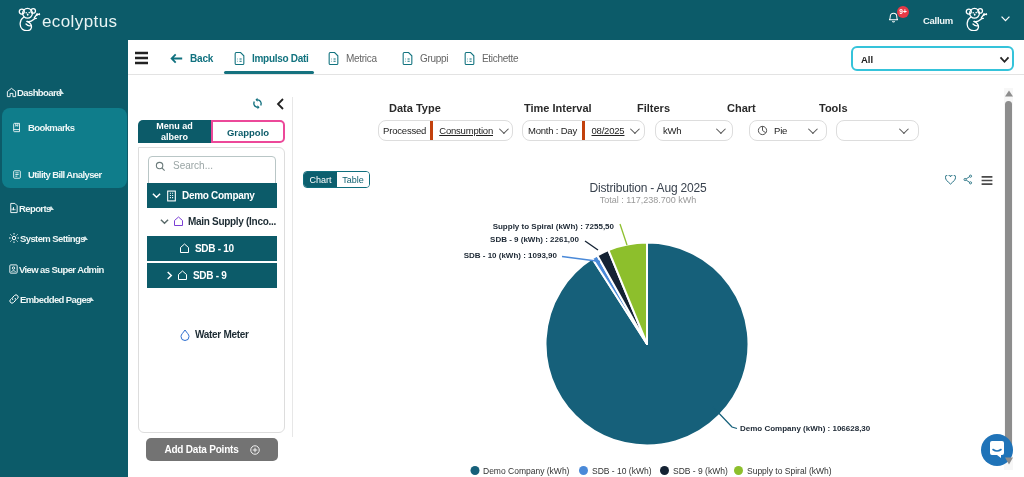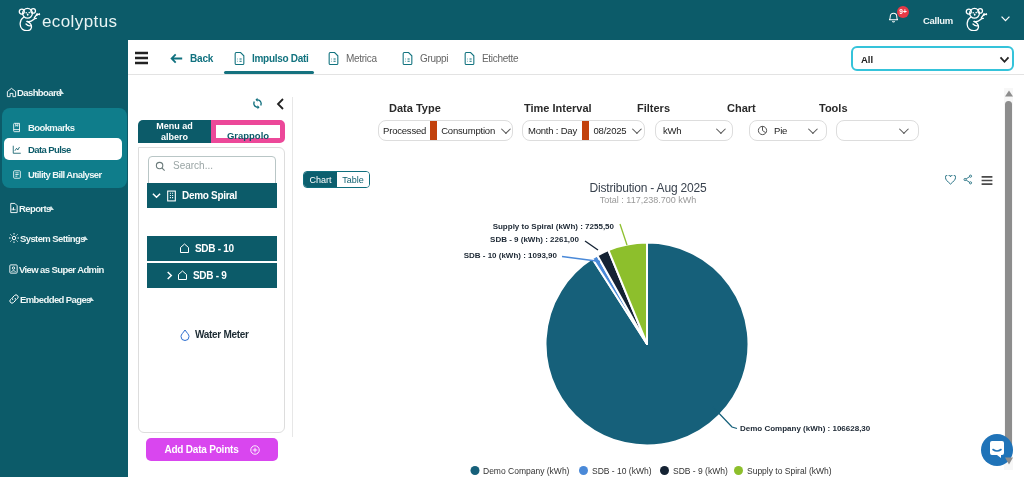--- a/index.html
+++ b/index.html
@@ -19,35 +19,35 @@
 .sub-item { position:absolute; left:12px; color:#eef6f6; font-size:9.5px; font-weight:bold; letter-spacing:-0.6px; white-space:nowrap; display:flex; align-items:center; gap:6px; height:14px; }
 .pill { position:absolute; left:4px; top:98px; width:118px; height:22px; background:#fff; border-radius:5px; color:#0c5b69; font-size:9.5px; font-weight:bold; letter-spacing:-0.6px; display:flex; align-items:center; gap:6px; padding-left:8px; }
 .caret-up { display:inline-block; width:0; height:0; border-left:3.5px solid transparent; border-right:3.5px solid transparent; border-bottom:4.5px solid #cfe3e5; margin-left:-3px; }
 .tabbar-line { position:absolute; left:128px; top:74px; width:896px; height:1px; background:#e3e3e3; }
 .tab { position:absolute; top:51px; font-size:10px; letter-spacing:-0.3px; color:#666; display:flex; align-items:center; gap:7px; height:14px; }
 .tab-underline { position:absolute; left:224px; top:71px; width:90px; height:3px; background:#15727f; border-radius:2px; }
 .back { position:absolute; left:170px; top:52px; color:#10717f; font-size:10px; letter-spacing:-0.2px; font-weight:bold; display:flex; align-items:center; gap:7px; height:13px; }
 .all-select { position:absolute; left:851px; top:46px; width:163px; height:25px; border:2px solid #35c3da; border-radius:6px; background:#fff; }
 .all-select span { position:absolute; left:8px; top:6px; font-size:9.5px; font-weight:bold; color:#222; }
 .tab-menu { position:absolute; left:138px; top:120px; width:73px; height:23px; background:#0c5b69; border-radius:5px 0 0 0; color:#fff; font-size:9px; font-weight:bold; text-align:center; line-height:11px; padding-top:1px; }
-.tab-grap { position:absolute; left:211px; top:120px; width:74px; height:23px; background:#fff; border:5px solid #ec4899; border-radius:0 5px 5px 0; color:#0c5b69; font-size:9.5px; font-weight:bold; text-align:center; line-height:21px; }
+.tab-grap { position:absolute; left:211px; top:120px; width:74px; height:23px; background:#fff; border:2px solid #ec4899; border-radius:0 5px 5px 0; color:#0c5b69; font-size:9.5px; font-weight:bold; text-align:center; line-height:21px; }
 .tree-box { position:absolute; left:138px; top:147px; width:147px; height:286px; background:#fff; border:1px solid #ddd; border-radius:0 6px 6px 6px; }
 .search { position:absolute; left:148px; top:156px; width:128px; height:36px; border:1px solid #b9c6c6; border-radius:4px; background:#fff; }
 .search span { position:absolute; left:24px; top:3px; font-size:10px; color:#9aa5a5; }
 .trow svg { flex-shrink:0; }
 .trow { position:absolute; left:147px; width:130px; height:25px; font-size:10px; font-weight:bold; letter-spacing:-0.3px; display:flex; align-items:center; white-space:nowrap; overflow:hidden; }
 .trow.sel { background:#0c5b69; color:#fff; }
 .trow.plain { background:#fff; color:#1c2b33; }
-.add-btn { position:absolute; left:146px; top:438px; width:132px; height:23px; background:#d946ef; border-radius:5px; color:#fff; font-size:10px; letter-spacing:-0.2px; font-weight:bold; display:flex; align-items:center; justify-content:center; gap:11px; }
+.add-btn { position:absolute; left:146px; top:438px; width:132px; height:23px; background:#737373; border-radius:5px; color:#fff; font-size:10px; letter-spacing:-0.2px; font-weight:bold; display:flex; align-items:center; justify-content:center; gap:11px; }
 .vdiv { position:absolute; left:292px; top:97px; width:1px; height:340px; background:#e7e7e7; }
 
 .flabel { position:absolute; top:102px; font-size:11px; font-weight:bold; color:#2a2a2a; width:120px; }
 .fctl { position:absolute; top:120px; height:21px; border:1px solid #ddd; border-radius:8px; background:#fff; font-size:9.5px; letter-spacing:-0.2px; color:#222; display:flex; align-items:center; }
 .fcell { display:flex; align-items:center; justify-content:center; gap:6px; height:100%; }
-.fcell + .fcell { border-left:7px solid #c2410c; }
+.fcell + .fcell { border-left:3px solid #c2410c;text-decoration:underline; }
 .chev { display:inline-block; width:7px; height:7px; border-right:1.5px solid #555; border-bottom:1.5px solid #555; transform:rotate(45deg) translateY(-2px); }
 
 .toggle { position:absolute; left:303px; top:171px; width:67px; height:17px; border:1px solid #0f6e7d; border-radius:4px; overflow:hidden; display:flex; }
 .toggle .t1 { width:34px; background:#0c5f6e; color:#fff; font-size:9px; text-align:center; line-height:16px; }
 .toggle .t2 { width:33px; background:#fff; color:#0c5f6e; font-size:9px; text-align:center; line-height:16px; }
 .ctitle { position:absolute; left:448px; top:181px; width:400px; text-align:center; font-size:12px; font-weight:normal; letter-spacing:-0.2px; color:#39424e; }
 .csub { position:absolute; left:448px; top:195px; width:400px; text-align:center; font-size:9px; color:#9a9a9a; }
 
 .sbar-track { position:absolute; left:1004px; top:88px; width:9px; height:382px; background:#f7f7f7; }
 .sbar-thumb { position:absolute; left:1005px; top:101px; width:7px; height:354px; background:#8d8d8d; border-radius:4px; }
@@ -103,27 +103,20 @@
     </div>
     <div class="submenu"></div>
     <div class="sub-item" style="top:80px">
       <svg width="10" height="11" viewBox="0 0 24 24" fill="none" stroke="#fff" stroke-width="2">
           <path d="M4 4 a2 2 0 0 1 2-2 h12 v20 h-12 a2 2 0 0 1-2-2 z"></path>
           <path d="M4 17 h14"></path>
           <path d="M9 2 v7 l2.5-2 2.5 2 v-7"></path>
         </svg>
       Bookmarks
     </div>
-    <div class="pill">
-      <svg width="10" height="11" viewBox="0 0 24 24" fill="none" stroke="#0c5b69" stroke-width="2">
-          <path d="M3 3 v18 h18"></path>
-          <path d="M7 15 l4-6 3 4 4-7"></path>
-        </svg>
-      Data Pulse
-    </div>
     <div class="sub-item" style="top:127px">
       <svg width="10" height="11" viewBox="0 0 24 24" fill="none" stroke="#fff" stroke-width="2">
           <rect x="4" y="3" width="16" height="18" rx="2"></rect>
           <path d="M8 8 h8 M8 12 h8 M8 16 h5"></path>
         </svg>
       Utility Bill Analyser
     </div>
     <div class="side-item" style="top:161px">
       <svg width="11" height="12" viewBox="0 0 24 24" fill="none" stroke="#fff" stroke-width="2">
           <path d="M6 2 h9 l5 5 v15 h-14 z"></path>
@@ -220,21 +213,30 @@
   </div>
 
   <div class="trow sel" style="top:183px">
     <svg style="margin-left:5px" width="9" height="7" viewBox="0 0 10 7" fill="none" stroke="#fff" stroke-width="1.6">
         <path d="M1 1.5 L5 5.5 L9 1.5"></path>
       </svg>
     <svg style="margin-left:5px" width="11" height="12" viewBox="0 0 20 22" fill="none" stroke="#fff" stroke-width="2">
         <rect x="3" y="2" width="14" height="18"></rect>
         <path d="M7 6 h2 M11 6 h2 M7 10 h2 M11 10 h2 M7 14 h2 M11 14 h2"></path>
       </svg>
-    <span style="margin-left:5px">Demo Spiral</span>
+    <span style="margin-left:5px">Demo Company</span>
+  </div>
+  <div class="trow plain" style="top:209px">
+    <svg style="margin-left:13px" width="9" height="7" viewBox="0 0 10 7" fill="none" stroke="#5a6a6a" stroke-width="1.6">
+        <path d="M1 1.5 L5 5.5 L9 1.5"></path>
+      </svg>
+    <svg style="margin-left:4px" width="11" height="11" viewBox="0 0 22 22" fill="none" stroke="#7b3fd4" stroke-width="2">
+        <path d="M3 9 L11 2 L19 9 V19 H3 Z"></path>
+      </svg>
+    <span style="margin-left:4px">Main Supply (Inco...</span>
   </div>
   <div class="trow sel" style="top:236px">
     <svg style="margin-left:32px" width="11" height="11" viewBox="0 0 22 22" fill="none" stroke="#fff" stroke-width="2">
         <path d="M3 9 L11 2 L19 9 V19 H3 Z"></path>
       </svg>
     <span style="margin-left:5px">SDB - 10</span>
   </div>
   <div class="trow sel" style="top:263px">
     <svg style="margin-left:19px" width="7" height="9" viewBox="0 0 7 10" fill="none" stroke="#fff" stroke-width="1.6">
         <path d="M1.5 1 L5.5 5 L1.5 9"></path>

